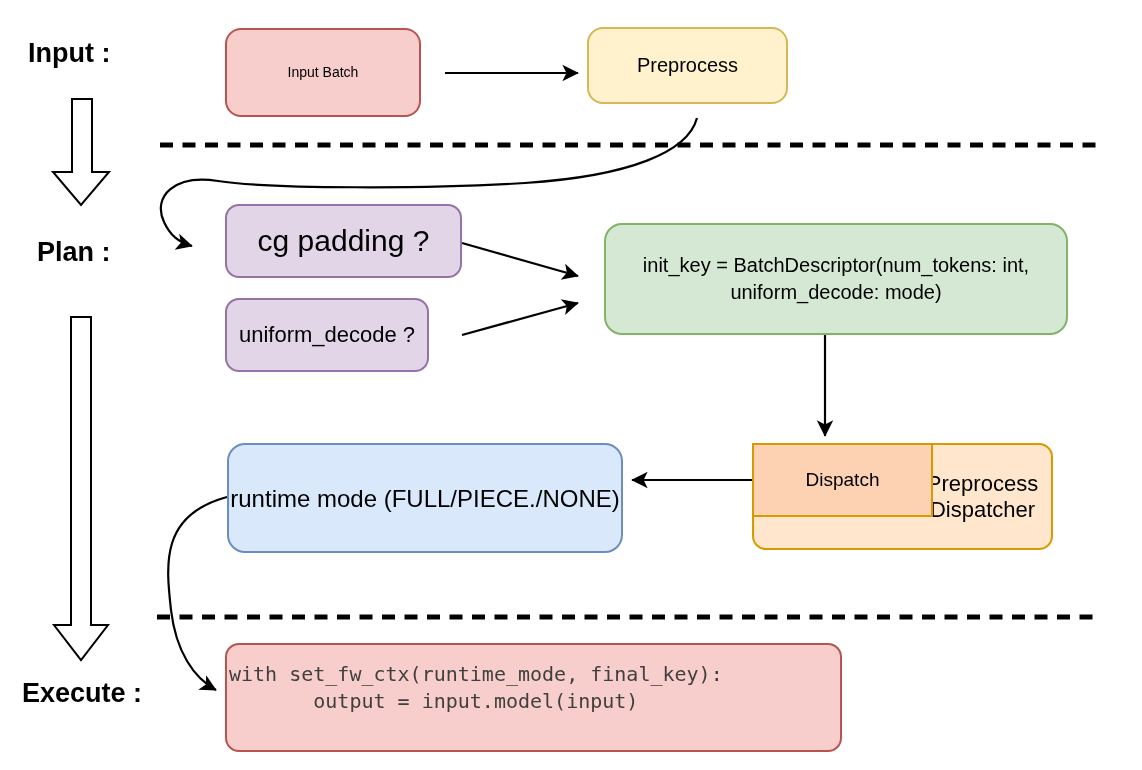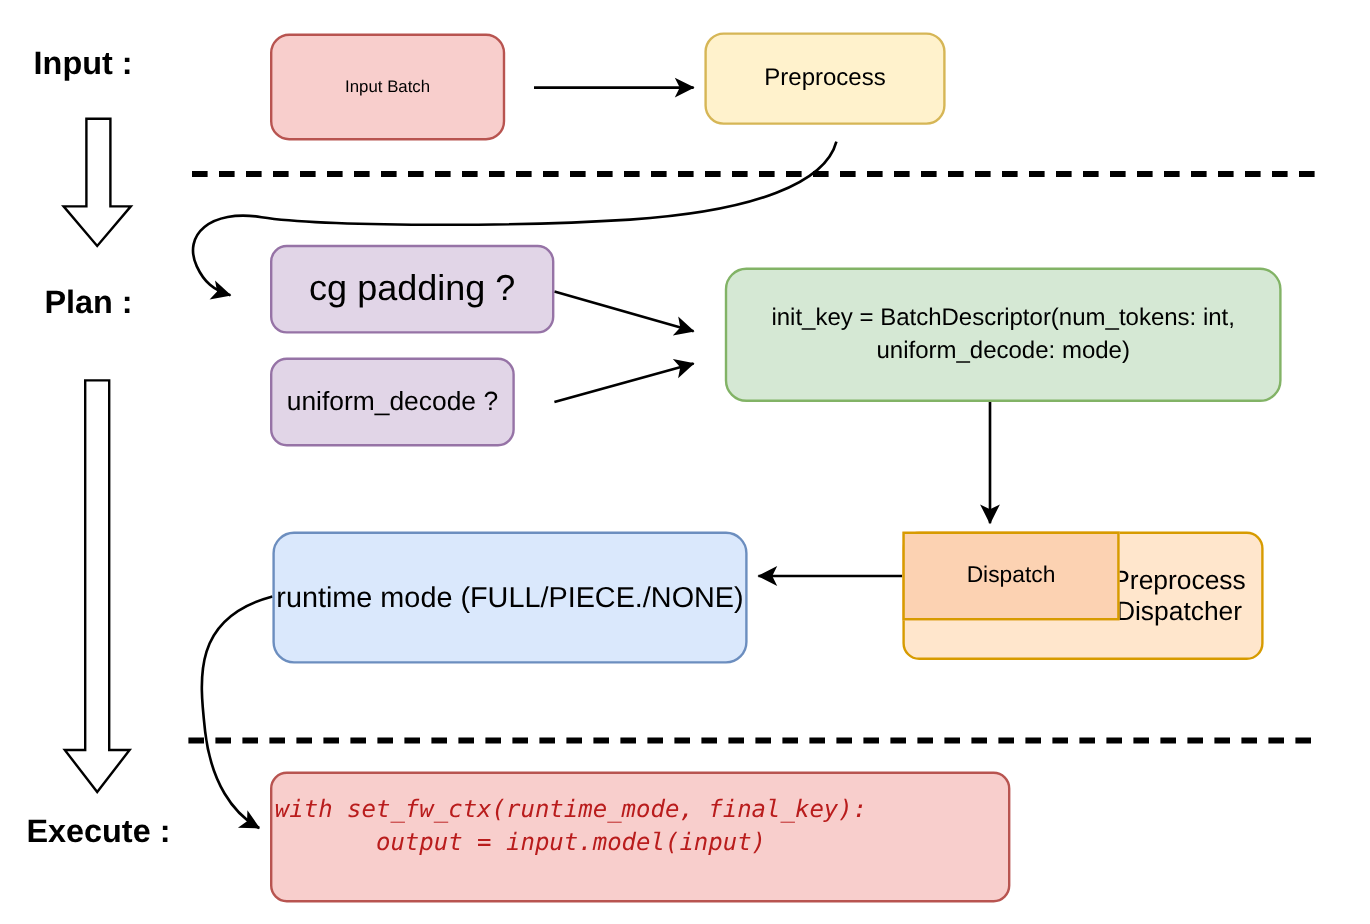--- a/index.html
+++ b/index.html
@@ -64,21 +64,21 @@
                    border-radius: 0; font-size: 19px; }
   #runtime-mode  { left: 227px; top: 443px; width: 396px; height: 110px;
                    background: var(--blue-fill); border: 2.5px solid var(--blue-stroke);
                    border-radius: 18px; font-size: 24px; line-height: 27px; }
   #execute-code  { left: 225px; top: 643px; width: 617px; height: 109px;
                    background: var(--pink-fill); border: 2.5px solid var(--pink-stroke);
                    border-radius: 14px;
                    align-items: flex-start; justify-content: flex-start;
                    padding: 16px 0 0 2px;
                    font-family: "DejaVu Sans Mono", "Liberation Mono", monospace;
-                   font-size: 20px; line-height: 27px; color: #b91c1c; text-align: left; font-style: italic; }
+                   font-size: 20px; line-height: 27px; color: #404040; text-align: left; }
 
   #label-input   { left: 28px;  top: 38px;  }
   #label-plan    { left: 37px;  top: 237px; }
   #label-execute { left: 22px;  top: 678px; }
 </style>
 </head>
 <body>
 
 <div class="canvas">
 

